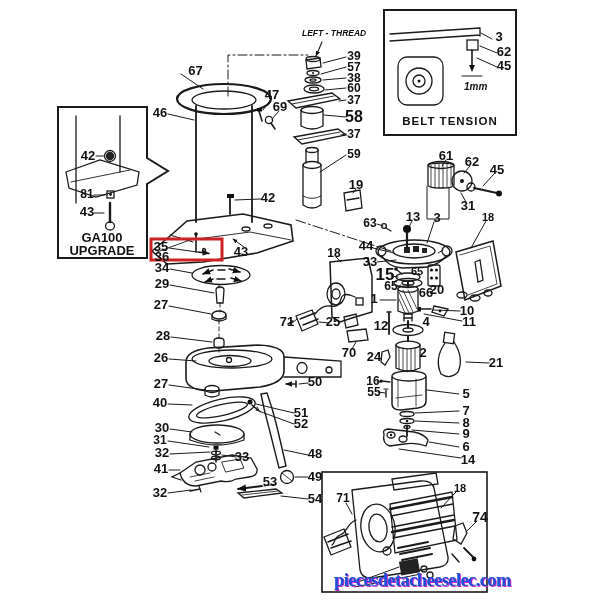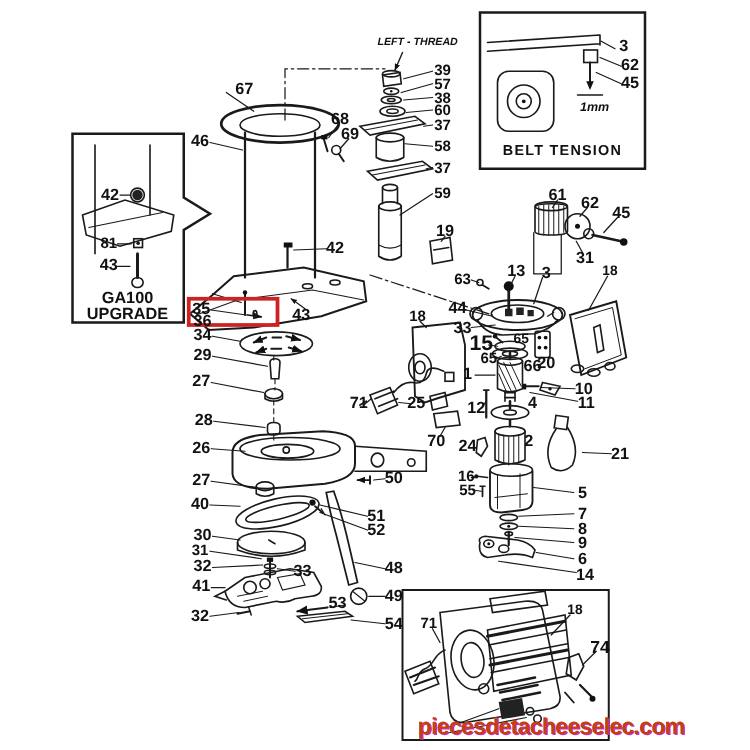--- a/index.html
+++ b/index.html
@@ -11,22 +11,22 @@
           font-size:13px;color:#111;white-space:nowrap;line-height:10px;}
   .note-thread{position:absolute;left:302px;top:28px;font-weight:bold;font-style:italic;
                font-size:8.5px;color:#111;white-space:nowrap;}
   .note-1mm{position:absolute;left:464px;top:81px;font-weight:bold;font-style:italic;
             font-size:10px;color:#111;}
   .ga100-text{position:absolute;left:62px;top:231px;width:80px;text-align:center;
               font-weight:bold;font-size:13px;color:#111;line-height:13px;}
   .belt-title{position:absolute;left:384px;top:115px;width:132px;text-align:center;
               font-weight:bold;font-size:11.5px;color:#111;letter-spacing:1px;}
   #watermark{position:absolute;left:334px;top:570px;font-weight:bold;font-size:18.5px;
-             color:#c2410c;letter-spacing:-0.6px;
-             text-shadow:1px 1px 0 #c82cc8;}
+             color:#1d4ed8;letter-spacing:-0.6px;
+             text-shadow:1px 1px 0 #c82cc8;font-family:Liberation Serif, serif;}
 </style>
 </head>
 <body>
 
 <svg id="scene" width="600" height="600" viewBox="0 0 600 600">
   <defs>
     <marker id="arrs" markerWidth="6" markerHeight="5" refX="4.5" refY="2" orient="auto">
       <path d="M0,0 L5,2 L0,4 Z" fill="#111"></path>
     </marker>
   </defs>
@@ -399,28 +399,28 @@
       <path d="M308,499 L281,496"></path>
     </g>
 
     <rect x="151" y="239" width="71" height="21" fill="none" stroke-width="3" stroke="#cc2222"></rect>
   </g>
 </svg>
 
 <div id="labels-layer">
     <div class="plabel" style="left: 173px; top: 71px; padding-left: 45px;">67</div>
     <div class="plabel" style="left: 160px; top: 113px;">46</div>
-    <div class="plabel" style="left: 272px; top: 95px;">68</div>
+    <div class="plabel" style="left: 272px; top: 95px;">47</div>
     <div class="plabel" style="left: 280px; top: 107px;">69</div>
     <div class="plabel" style="left: 354px; top: 56px; font-size: 12px;">39</div>
     <div class="plabel" style="left: 354px; top: 67px; font-size: 12px;">57</div>
     <div class="plabel" style="left: 354px; top: 78px; font-size: 12px;">38</div>
     <div class="plabel" style="left: 354px; top: 88px; font-size: 12px;">60</div>
     <div class="plabel" style="left: 354px; top: 100px; font-size: 12px;">37</div>
-    <div class="plabel" style="left: 354px; top: 117px; font-size: 12px;">58</div>
+    <div class="plabel" style="left: 354px; top: 117px; font-size: 16px;">58</div>
     <div class="plabel" style="left: 354px; top: 134px; font-size: 12px;">37</div>
     <div class="plabel" style="left: 354px; top: 154px; font-size: 12px;">59</div>
     <div class="plabel" style="left: 268px; top: 198px;">42</div>
     <div class="plabel" style="left: 241px; top: 252px;">43</div>
     <div class="plabel" style="left: 356px; top: 185px;">19</div>
     <div class="plabel" style="left: 446px; top: 156px;">61</div>
     <div class="plabel" style="left: 472px; top: 162px;">62</div>
     <div class="plabel" style="left: 497px; top: 170px;">45</div>
     <div class="plabel" style="left: 468px; top: 206px;">31</div>
     <div class="plabel" style="left: 488px; top: 217px; font-size: 11px;">18</div>

